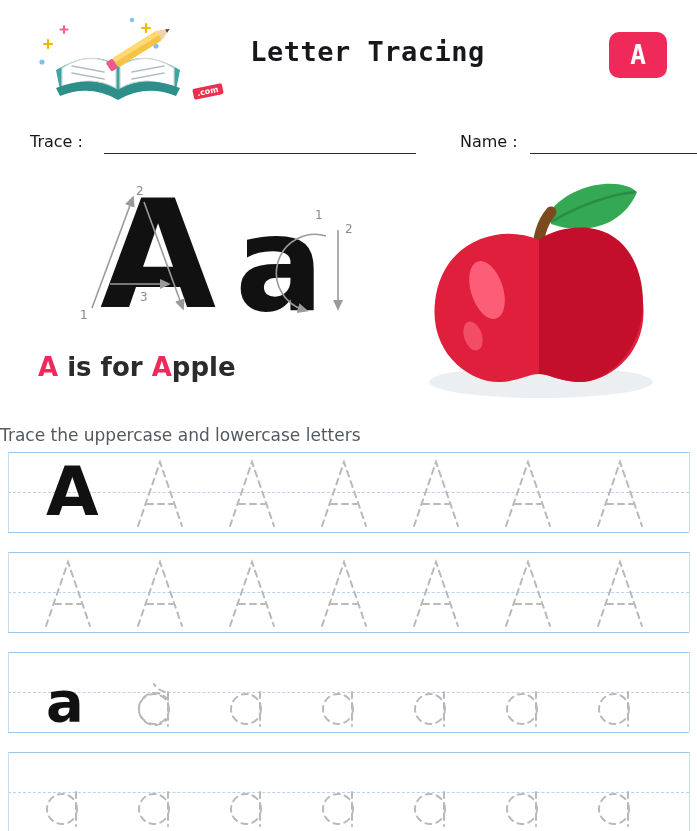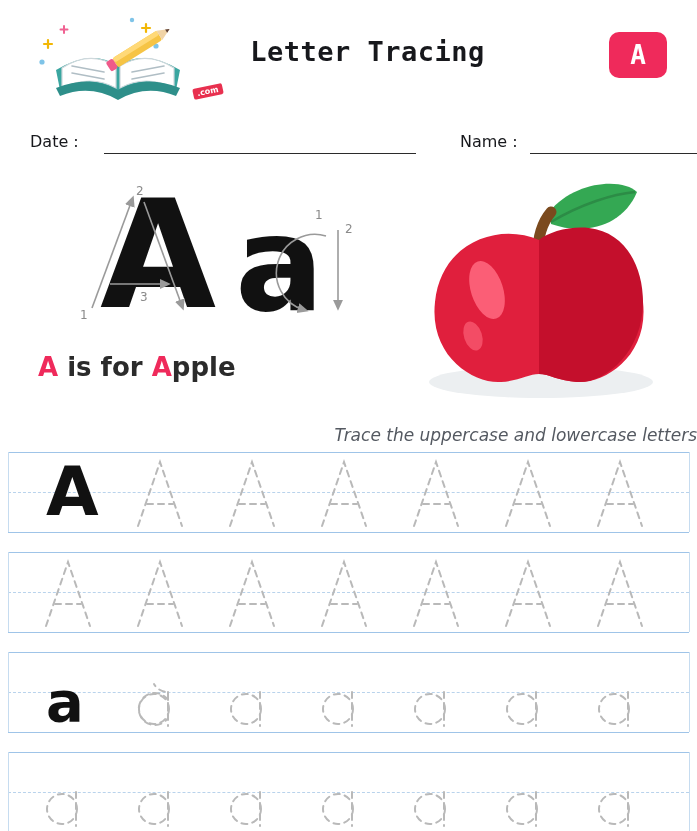--- a/index.html
+++ b/index.html
@@ -106,23 +106,23 @@
   }
   .isfor .pink{ color:#ef2a5b; }
 
   .apple{
     position:absolute;right:18px;top:0px;width:280px;height:235px;
   }
 
   
   .instruction{
     position:absolute;top:425px;left:0;width:697px;
-    text-align:right;
-    font-family:"DejaVu Sans", sans-serif;
-    font-size:17px;color:#545961;font-style:italic;
+    text-align:left;
+    font-family:"DejaVu Sans", sans-serif;
+    font-size:17px;color:#545961;
   }
 
   
   .rows{
     position:absolute;top:452px;left:0;width:697px;height:380px;
   }
   .row{
     position:absolute;left:8px;width:681px;height:82px;
   }
   .row .l-top, .row .l-mid, .row .l-bot{
@@ -193,21 +193,21 @@
         <path d="M28 74 q34 -14 62 2 q28 -16 62 -2 l-4 8 q-30 -12 -58 4 q-28 -16 -58 -4 z" fill="#2e8f8a"></path>
       </svg>
       <div class="logo-dotcom">.com</div>
     </div>
 
     <div class="title">Letter Tracing</div>
     <div class="title-badge">A</div>
   </div>
 
   <div class="namedate">
-    <div class="nd-label" style="left:30px;top:4px;">Date :</div>
+    <div class="nd-label" style="left:30px;top:4px;">Trace :</div>
     <div class="nd-line" style="left:104px;top:24px;width:312px;"></div>
 
     <div class="nd-label" style="left:460px;top:4px;">Name :</div>
     <div class="nd-line" style="left:530px;top:24px;width:167px;"></div>
   </div>
 
   <div class="demo">
 
     <div class="demo-letters">
 

